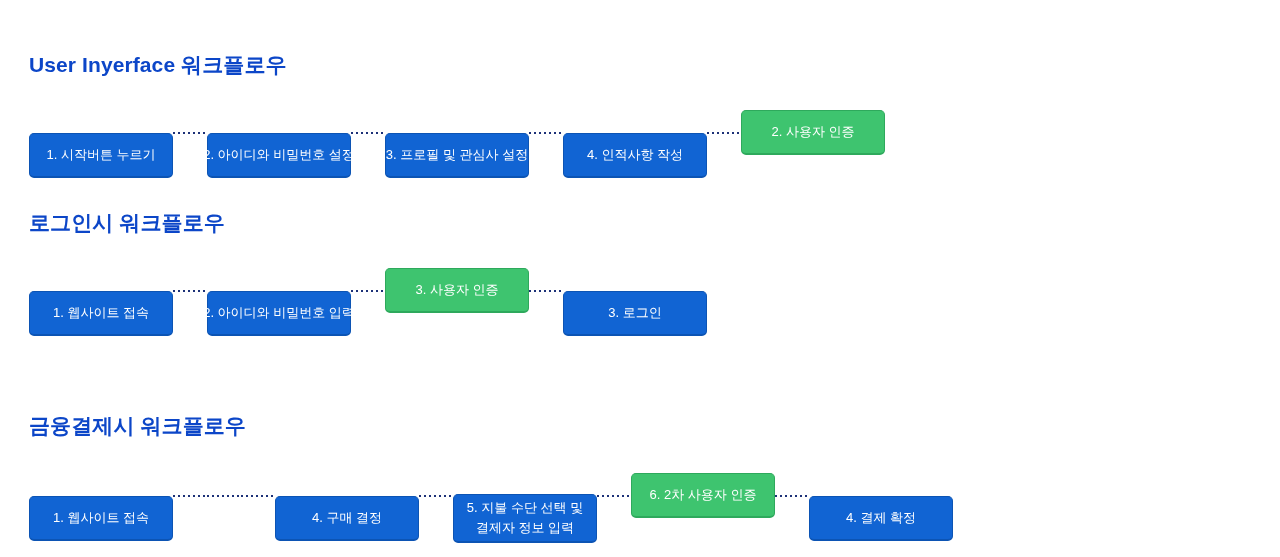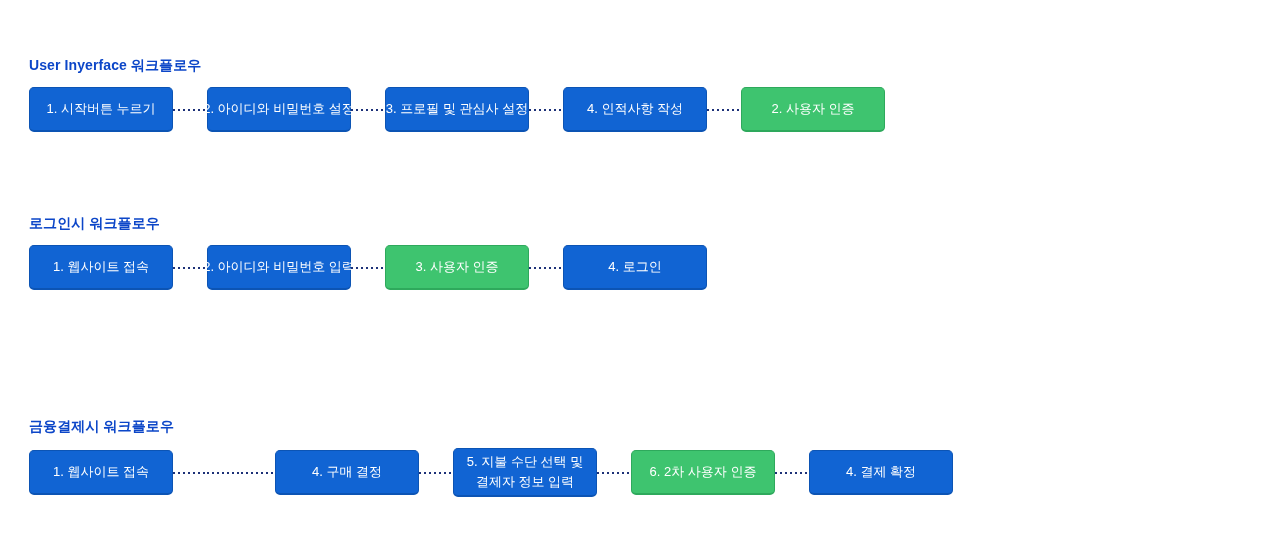--- a/index.html
+++ b/index.html
@@ -14,21 +14,21 @@
     height: 557px;
     background: var(--bg, #ffffff);
     overflow: hidden;
   }
   .workflow {
     position: absolute;
     left: 29px;
   }
   .workflow-title {
     margin: 0 0 11px 0;
-    font-size: 14px;
+    font-size: 21px;
     line-height: 22px;
     font-weight: 600;
     color: var(--title-color, #0c46c8);
     letter-spacing: 0.1px;
   }
   .workflow-row {
     display: flex;
     align-items: center;
   }
   .step-box {
@@ -46,20 +46,21 @@
     color: var(--box-text, #ffffff);
     font-size: 13px;
     font-weight: 500;
     line-height: 20px;
     white-space: nowrap;
   }
   .step-box.blue {
     background: var(--box-blue, #1164d3);
     border: 1px solid var(--box-blue-border, #0c54b4);
     border-bottom-width: 2px;
+    margin-top: 46px;
   }
   .step-box.green {
     background: var(--box-green, #3ec46f);
     border: 1px solid var(--box-green-border, #2ea95c);
     border-bottom-width: 2px;
   }
   .step-line {
     display: block;
   }
   .connector {
@@ -112,21 +113,21 @@
         <div class="connector"></div>
         <div class="step-box blue">
           <span class="step-line">2. 아이디와 비밀번호 입력</span>
         </div>
         <div class="connector"></div>
         <div class="step-box green">
           <span class="step-line">3. 사용자 인증</span>
         </div>
         <div class="connector"></div>
         <div class="step-box blue">
-          <span class="step-line">4. 로그인</span>
+          <span class="step-line">3. 로그인</span>
         </div>
       </div>
     </div>
     <div class="workflow" style="top: 415px;">
       <h2 class="workflow-title">금융결제시 워크플로우</h2>
       <div class="workflow-row">
         <div class="step-box blue">
           <span class="step-line">1. 웹사이트 접속</span>
         </div>
         <div class="connector"></div>

